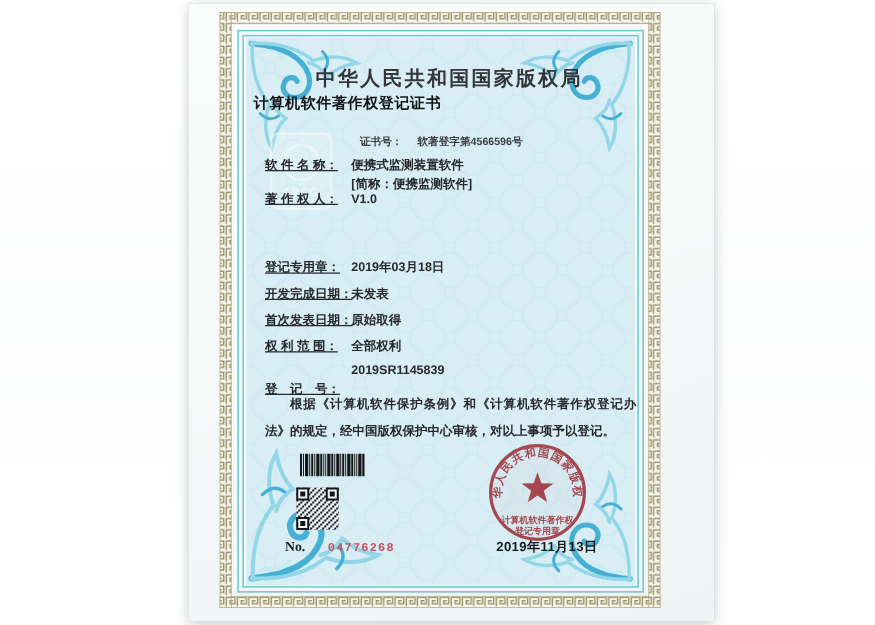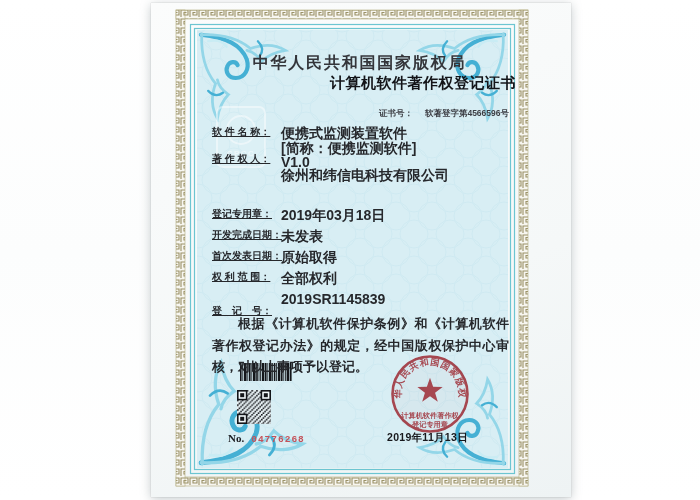--- a/index.html
+++ b/index.html
@@ -9,32 +9,32 @@
     font-family:"Liberation Sans", sans-serif;
   }
   .paper{
     position:absolute;left:151px;top:3px;width:420px;height:494px;
     background:linear-gradient(160deg,#fbfcfc 0%,#f5f8f8 60%,#eef3f4 100%);
     box-shadow:0 2px 10px rgba(110,125,130,.40), 0 0 1px rgba(0,0,0,.25);
   }
   svg.deco{position:absolute;left:0;top:0;width:700px;height:500px;}
   .txt{position:absolute;color:#26282c;font-weight:700;}
   .title1{left:203px;top:53px;width:313px;text-align:center;font-size:16px;letter-spacing:1.8px;color:#34353a;}
-  .title2{left:203px;top:74px;width:313px;text-align:right;font-size:15px;letter-spacing:.5px;color:#131418;
+  .title2{left:203px;top:74px;width:313px;text-align:left;font-size:12px;letter-spacing:.5px;color:#131418;
           font-family:"Liberation Serif", serif;}
-  .certno{left:197px;top:108px;width:312px;text-align:right;font-size:8.5px;color:#3c3e44;font-weight:700;}
+  .certno{left:197px;top:108px;width:312px;text-align:center;font-size:8.5px;color:#3c3e44;font-weight:700;}
   .certno .gap{display:inline-block;width:12px;}
   .lbl{position:absolute;left:212px;font-size:10px;white-space:pre;text-decoration:underline;}
-  .val{position:absolute;left:281px;font-size:14px;white-space:pre;}
-  .statement{left:212px;top:313px;width:297px;font-size:13px;line-height:21.5px;
+  .val{position:absolute;left:281px;font-size:10px;white-space:pre;}
+  .statement{left:212px;top:313px;width:297px;font-size:10px;line-height:21.5px;
              text-align:justify;text-indent:2em;margin:0;}
   .serial{left:228px;top:432px;font-size:11px;color:#1d1e22;font-family:"Liberation Serif", serif;}
   .serial .digits{color:#c4525a;font-family:"Liberation Mono", monospace;font-size:9.5px;
-                  letter-spacing:1px;margin-left:7px;font-weight:700;}
-  .issue-date{left:387px;top:431px;font-size:10.5px;color:#17181c;letter-spacing:.3px;}
+                  letter-spacing:1px;margin-left:18px;font-weight:700;}
+  .issue-date{left:397px;top:431px;font-size:10.5px;color:#17181c;letter-spacing:.3px;}
   .wm{
     position:absolute;left:216px;top:106px;width:46px;height:58px;border-radius:7px;
     border:2px solid rgba(255,255,255,.85);background:rgba(255,255,255,.16);
     opacity:.55;display:flex;flex-direction:column;align-items:center;z-index:1;text-align:center;
   }
   .wm .ring{width:26px;height:26px;border-radius:50%;border:2.5px solid rgba(255,255,255,.9);margin-top:7px;}
   .wm .cap{color:#ffffff;font-size:8px;letter-spacing:1.5px;font-weight:700;margin-top:4px;}
   .textlayer{position:absolute;left:0;top:0;width:700px;height:500px;z-index:2;}
   svg.sealart{position:absolute;left:388px;top:352px;width:84px;height:84px;z-index:3;
               mix-blend-mode:multiply;opacity:.92;}
@@ -159,21 +159,20 @@
     <div class="txt title1">中华人民共和国国家版权局</div>
     <div class="txt title2">计算机软件著作权登记证书</div>
     <div class="txt certno"><span>证书号：</span><span class="gap"></span><span>软著登字第4566596号</span></div>
 
     <div class="txt lbl" style="top:125px">软 件 名 称：</div>
     <div class="txt val" style="top:125px">便携式监测装置软件</div>
     <div class="txt val" style="top:140px">[简称：便携监测软件]</div>
     <div class="txt val" style="top:154px">V1.0</div>
 
     <div class="txt lbl" style="top:152px">著 作 权 人：</div>
-    <div class="txt val" style="top:167px">徐州和纬信电科技有限公司</div>
 
     <div class="txt lbl" style="top:207px">登记专用章：</div>
     <div class="txt val" style="top:207px">2019年03月18日</div>
 
     <div class="txt lbl" style="top:228px">开发完成日期：</div>
     <div class="txt val" style="top:228px">未发表</div>
 
     <div class="txt lbl" style="top:249px">首次发表日期：</div>
     <div class="txt val" style="top:249px">原始取得</div>
 

